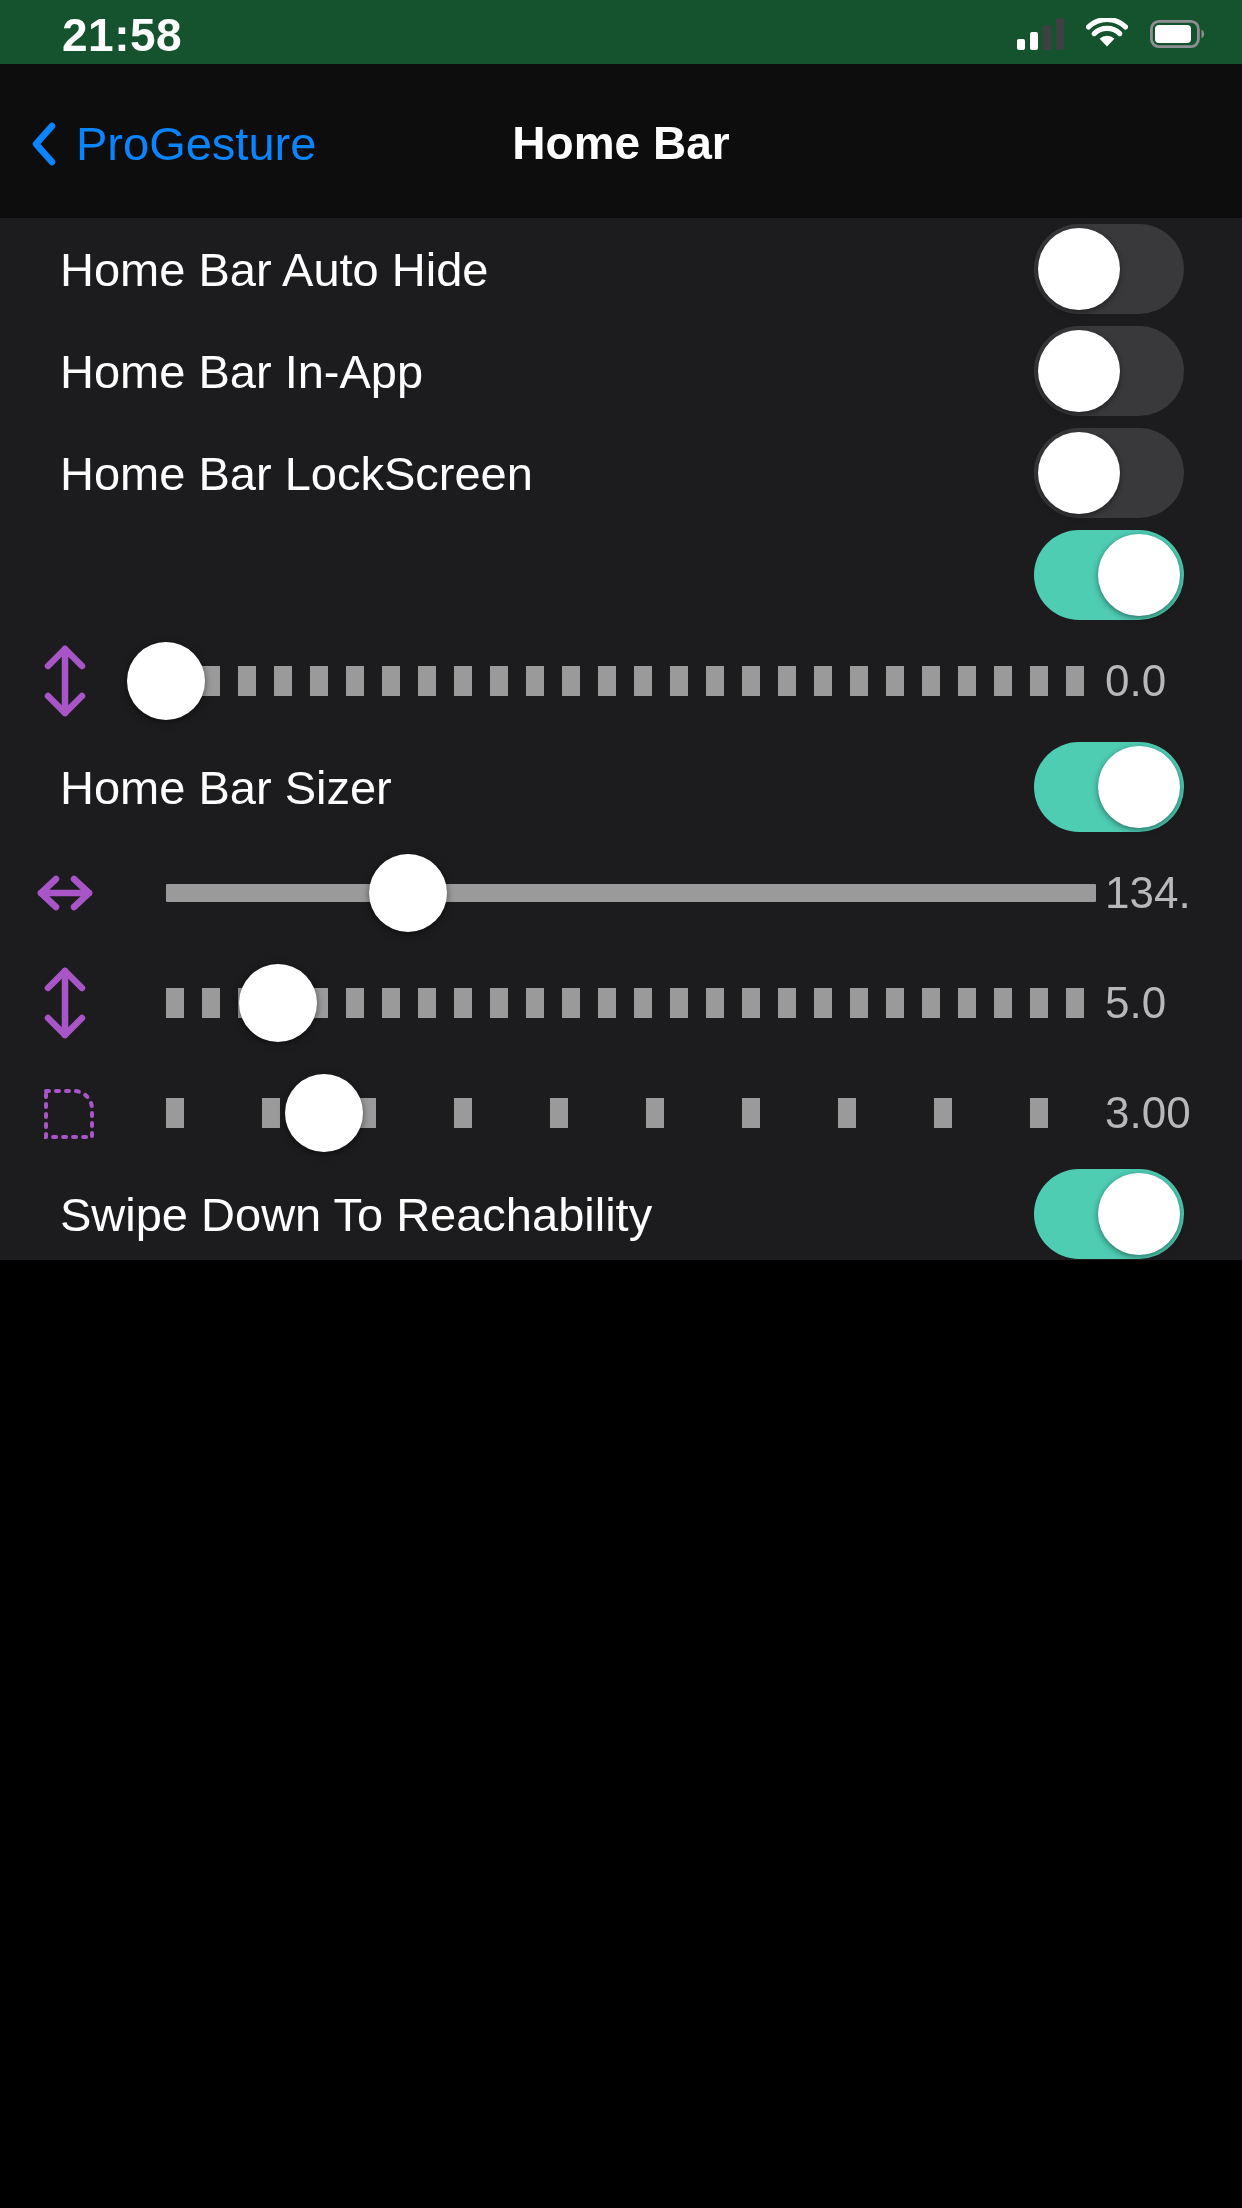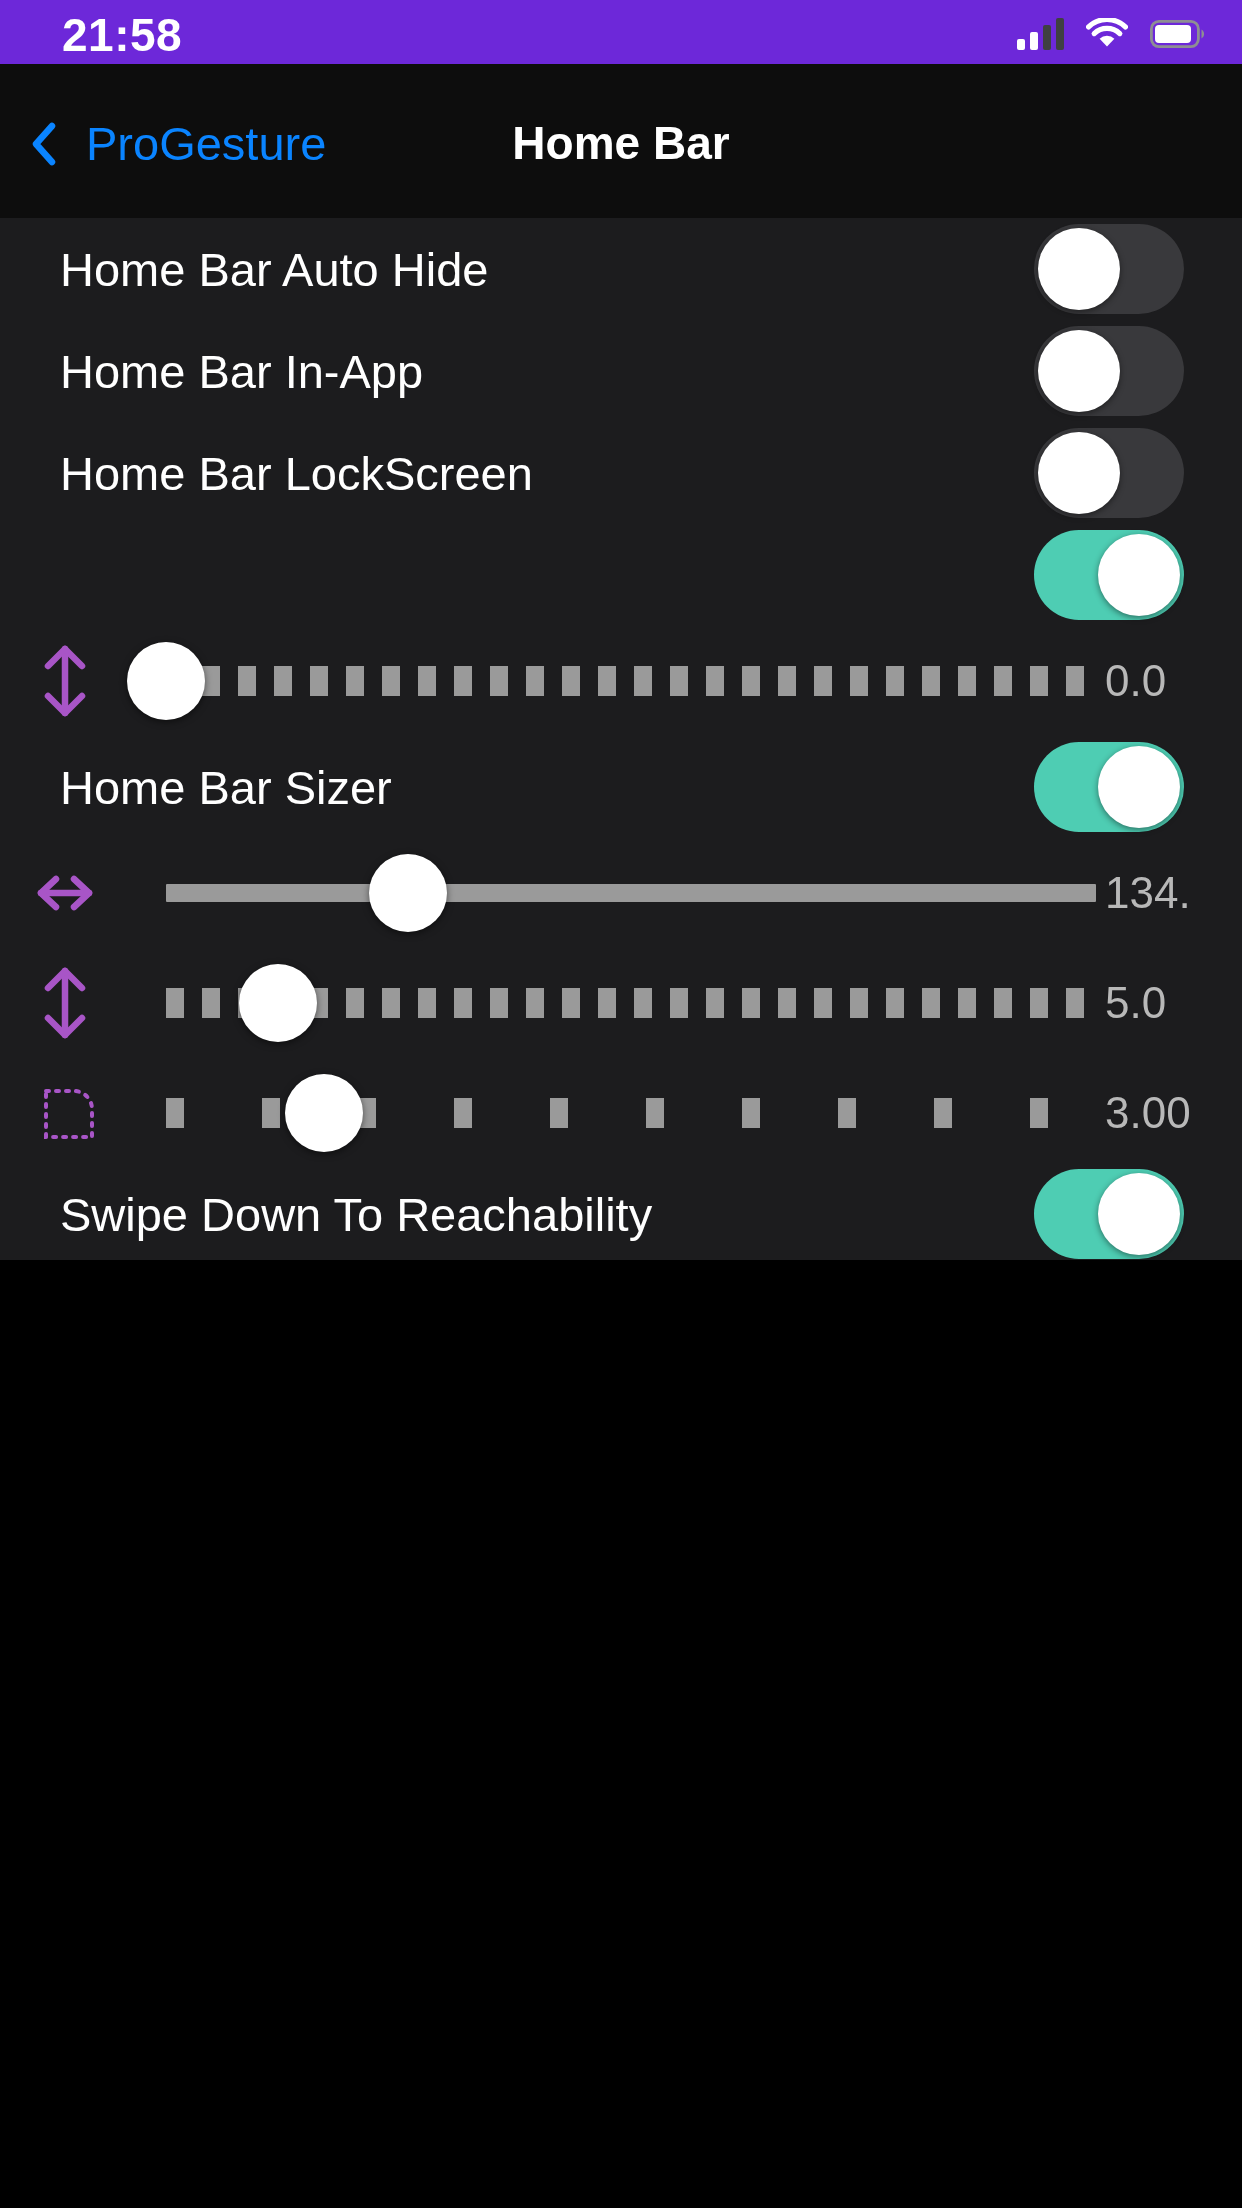--- a/index.html
+++ b/index.html
@@ -18,21 +18,21 @@
     height: 2208px;
     background: #000000;
   }
 
   
   .status-bar {
     position: absolute;
     top: 0; left: 0;
     width: 1242px;
     height: 64px;
-    background: #6d28d9;
+    background: #14532d;
   }
   .status-time {
     position: absolute;
     left: 62px; top: 8px;
     font-size: 46px;
     font-weight: 700;
     color: #ffffff;
     letter-spacing: 0.5px;
   }
   .status-icons {
@@ -69,21 +69,21 @@
     top: 64px; left: 0;
     width: 1242px;
     height: 154px;
     background: #0d0d0d;
   }
   .nav-back {
     position: absolute;
     left: 30px; top: 56px;
     display: flex;
     align-items: center;
-    gap: 30px;
+    gap: 20px;
     cursor: pointer;
   }
   .chev {
     width: 26px; height: 44px;
     display: block;
   }
   .nav-back-label {
     font-size: 47px;
     color: #0a84ff;
     line-height: 1;

